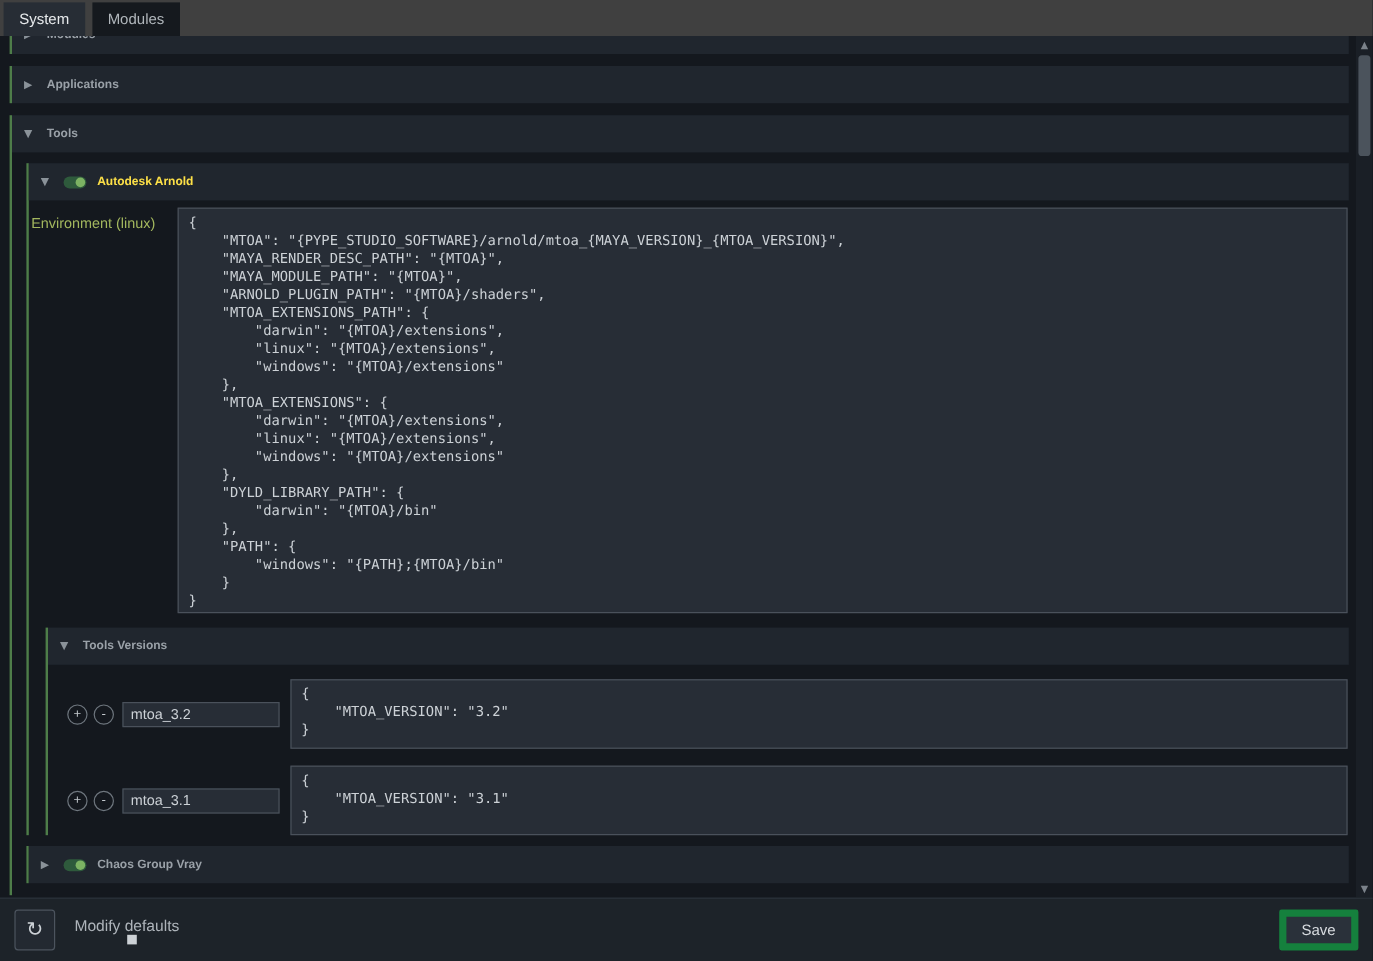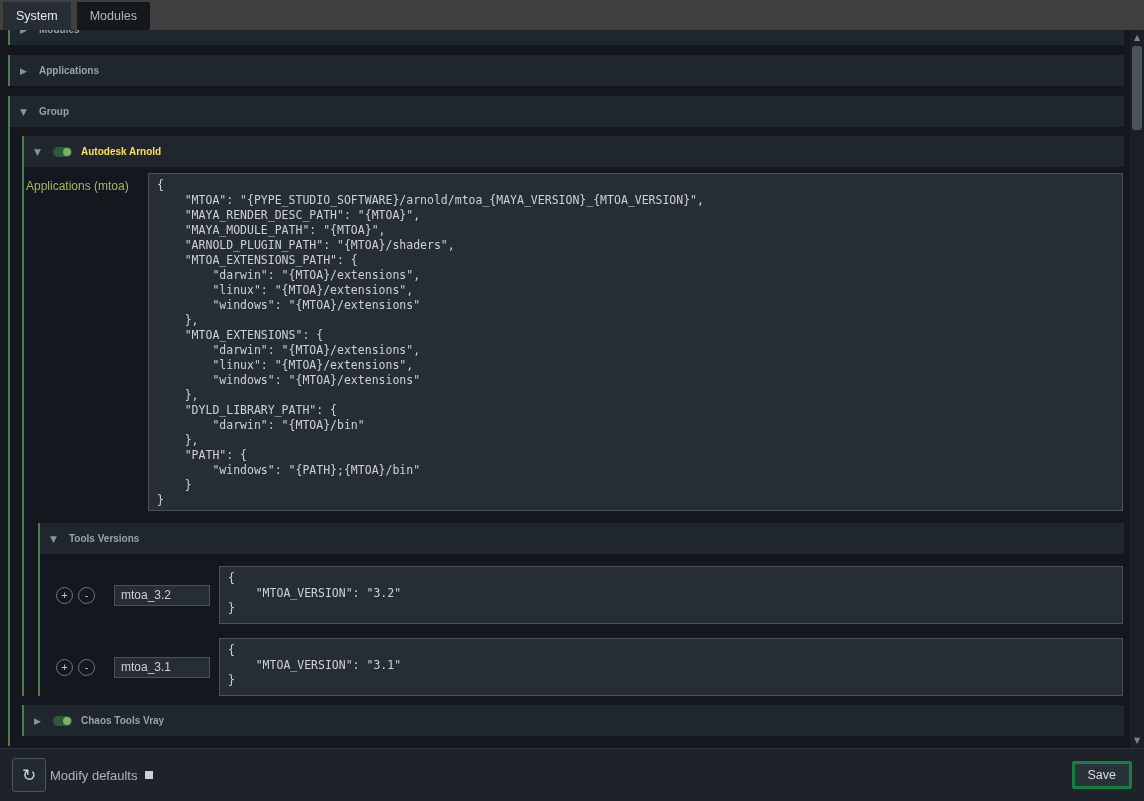--- a/index.html
+++ b/index.html
@@ -45,33 +45,33 @@
   .field-label { width:122px; flex:0 0 auto; padding-top:6px; font-size:12px; color:#a3b75e; }
   textarea, input[type="text"] { background:#272d36; border:1px solid #4a515b; color:#ccd1d6; outline:none; }
   textarea.code { font-family:"DejaVu Sans Mono", monospace; font-size:11.5px; line-height:15px;
     padding:4px 8px; resize:none; white-space:pre; overflow:hidden; }
   textarea.env { flex:1 1 auto; height:338px; margin-right:1px; }
 
   .version-row { display:flex; align-items:center; margin:12px 0 0 16px; gap:5px; }
   .version-row + .version-row { margin-top:14px; }
   .circle-btn { width:17px; height:17px; border-radius:50%; border:1px solid #6e767e; background:transparent;
     color:#c3c9ce; font-size:11px; line-height:14px; text-align:center; padding:0; cursor:pointer; flex:0 0 auto; }
-  .key-input { width:96px; height:21px; font-size:12px; padding:0 6px; margin-left:14px;
+  .key-input { width:131px; height:21px; font-size:12px; padding:0 6px; margin-left:2px;
     font-family:"Liberation Sans", sans-serif; flex:0 0 auto; }
   textarea.version { flex:1 1 auto; height:58px; margin-left:4px; margin-right:1px; }
 
   
   .footer { flex:0 0 53px; background:#1d2329; border-top:1px solid #2b323a; display:flex;
     align-items:center; padding:0 12px; }
   .refresh-btn { width:34px; height:34px; border:1px solid #4c545e; border-radius:3px; background:#232931;
     color:#ccd1d6; cursor:pointer; font-size:17px; font-family:"DejaVu Sans", sans-serif; }
-  .modify { display:flex; align-items:center; margin-left:4px; }
+  .modify { display:flex; align-items:center; margin-left:16px;flex-direction:column; }
   .modify-label { color:#aeb4ba; font-size:13px; }
   .modify-square { width:8px; height:8px; background:#ccd1d5; display:inline-block; margin-left:8px; cursor:pointer; }
-  .save-btn { margin-left:auto; padding:4px 13px; background:#2a313a; border:3px solid #15803d;
+  .save-btn { margin-left:auto; padding:4px 13px; background:#2a313a; border:6px solid #15803d;
     border-radius:2px; color:#d8dce0; font-size:12.5px; cursor:pointer; }
 </style>
 </head>
 <body>
 
 <div class="app">
 
   <div class="tabbar">
     <div class="tab active">System</div>
     <div class="tab">Modules</div>
@@ -90,35 +90,35 @@
       <div class="section">
         <div class="section-header">
           <span class="arrow">▶</span>
           <span class="section-title">Applications</span>
         </div>
       </div>
 
       <div class="section">
         <div class="section-header">
           <span class="arrow">▼</span>
-          <span class="section-title">Group</span>
+          <span class="section-title">Tools</span>
         </div>
 
         <div class="section-body">
 
           <div class="subsection">
             <div class="section-header">
               <span class="arrow">▼</span>
               <span class="toggle"></span>
               <span class="section-title green">Autodesk Arnold</span>
             </div>
 
             <div>
               <div class="field-row">
-                <label class="field-label">Applications (mtoa)</label>
+                <label class="field-label">Environment (linux)</label>
                 <textarea class="code env" wrap="off" spellcheck="false" style="">{
     "MTOA": "{PYPE_STUDIO_SOFTWARE}/arnold/mtoa_{MAYA_VERSION}_{MTOA_VERSION}",
     "MAYA_RENDER_DESC_PATH": "{MTOA}",
     "MAYA_MODULE_PATH": "{MTOA}",
     "ARNOLD_PLUGIN_PATH": "{MTOA}/shaders",
     "MTOA_EXTENSIONS_PATH": {
         "darwin": "{MTOA}/extensions",
         "linux": "{MTOA}/extensions",
         "windows": "{MTOA}/extensions"
     },
@@ -162,21 +162,21 @@
                   </div>
                 </div>
               </div>
             </div>
           </div>
 
           <div class="subsection">
             <div class="section-header">
               <span class="arrow">▶</span>
               <span class="toggle"></span>
-              <span class="section-title">Chaos Tools Vray</span>
+              <span class="section-title">Chaos Group Vray</span>
             </div>
           </div>
 
         </div>
       </div>
     </div>
 
     <div class="scrollbar">
       <div class="sb-arrow">▲</div>
       <div class="sb-track">

